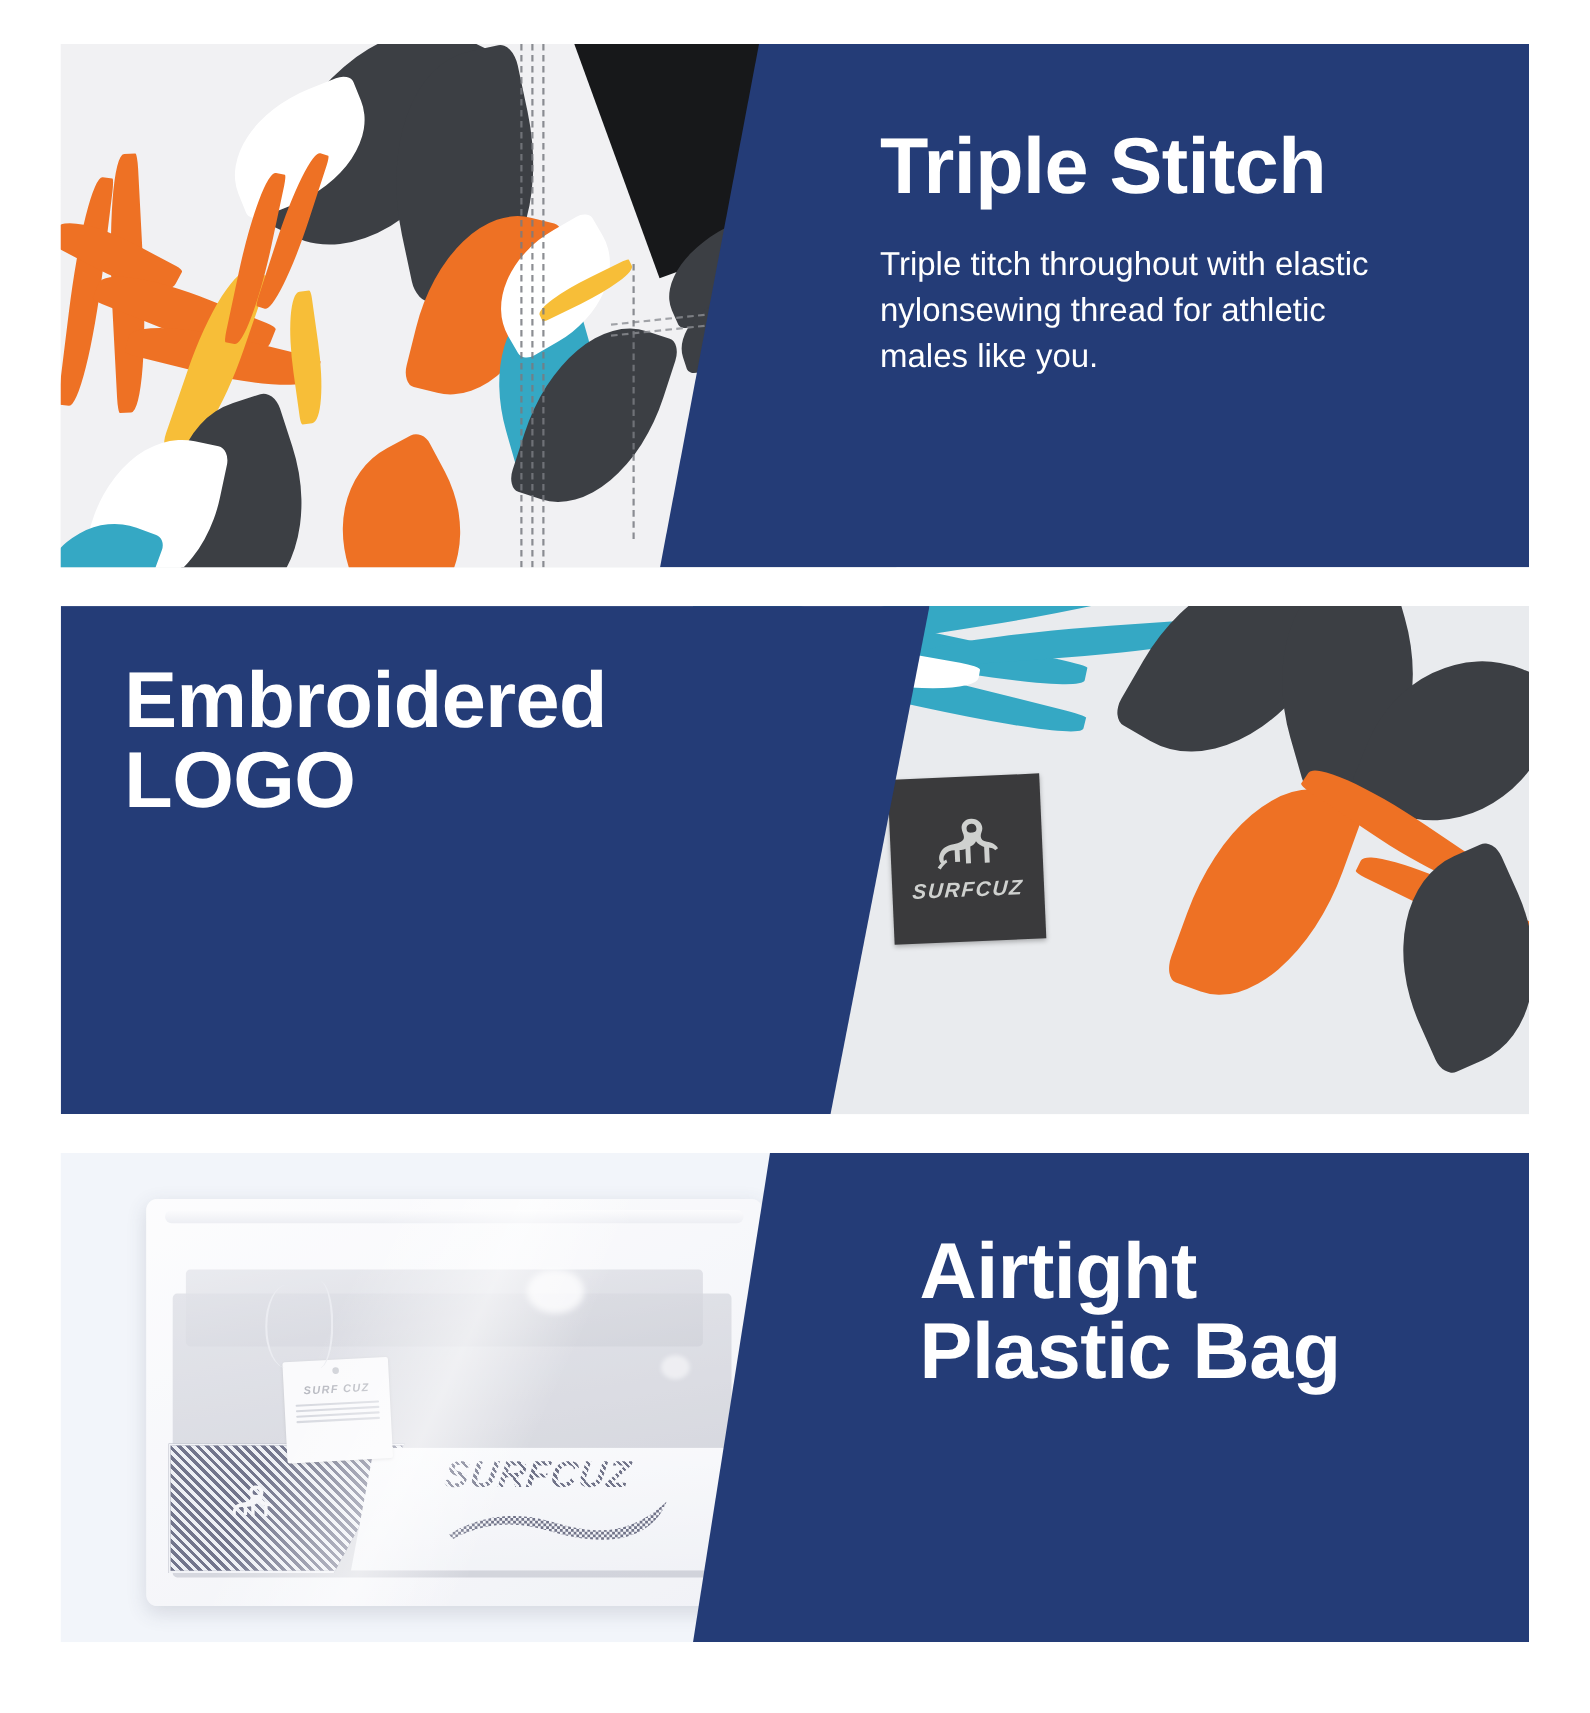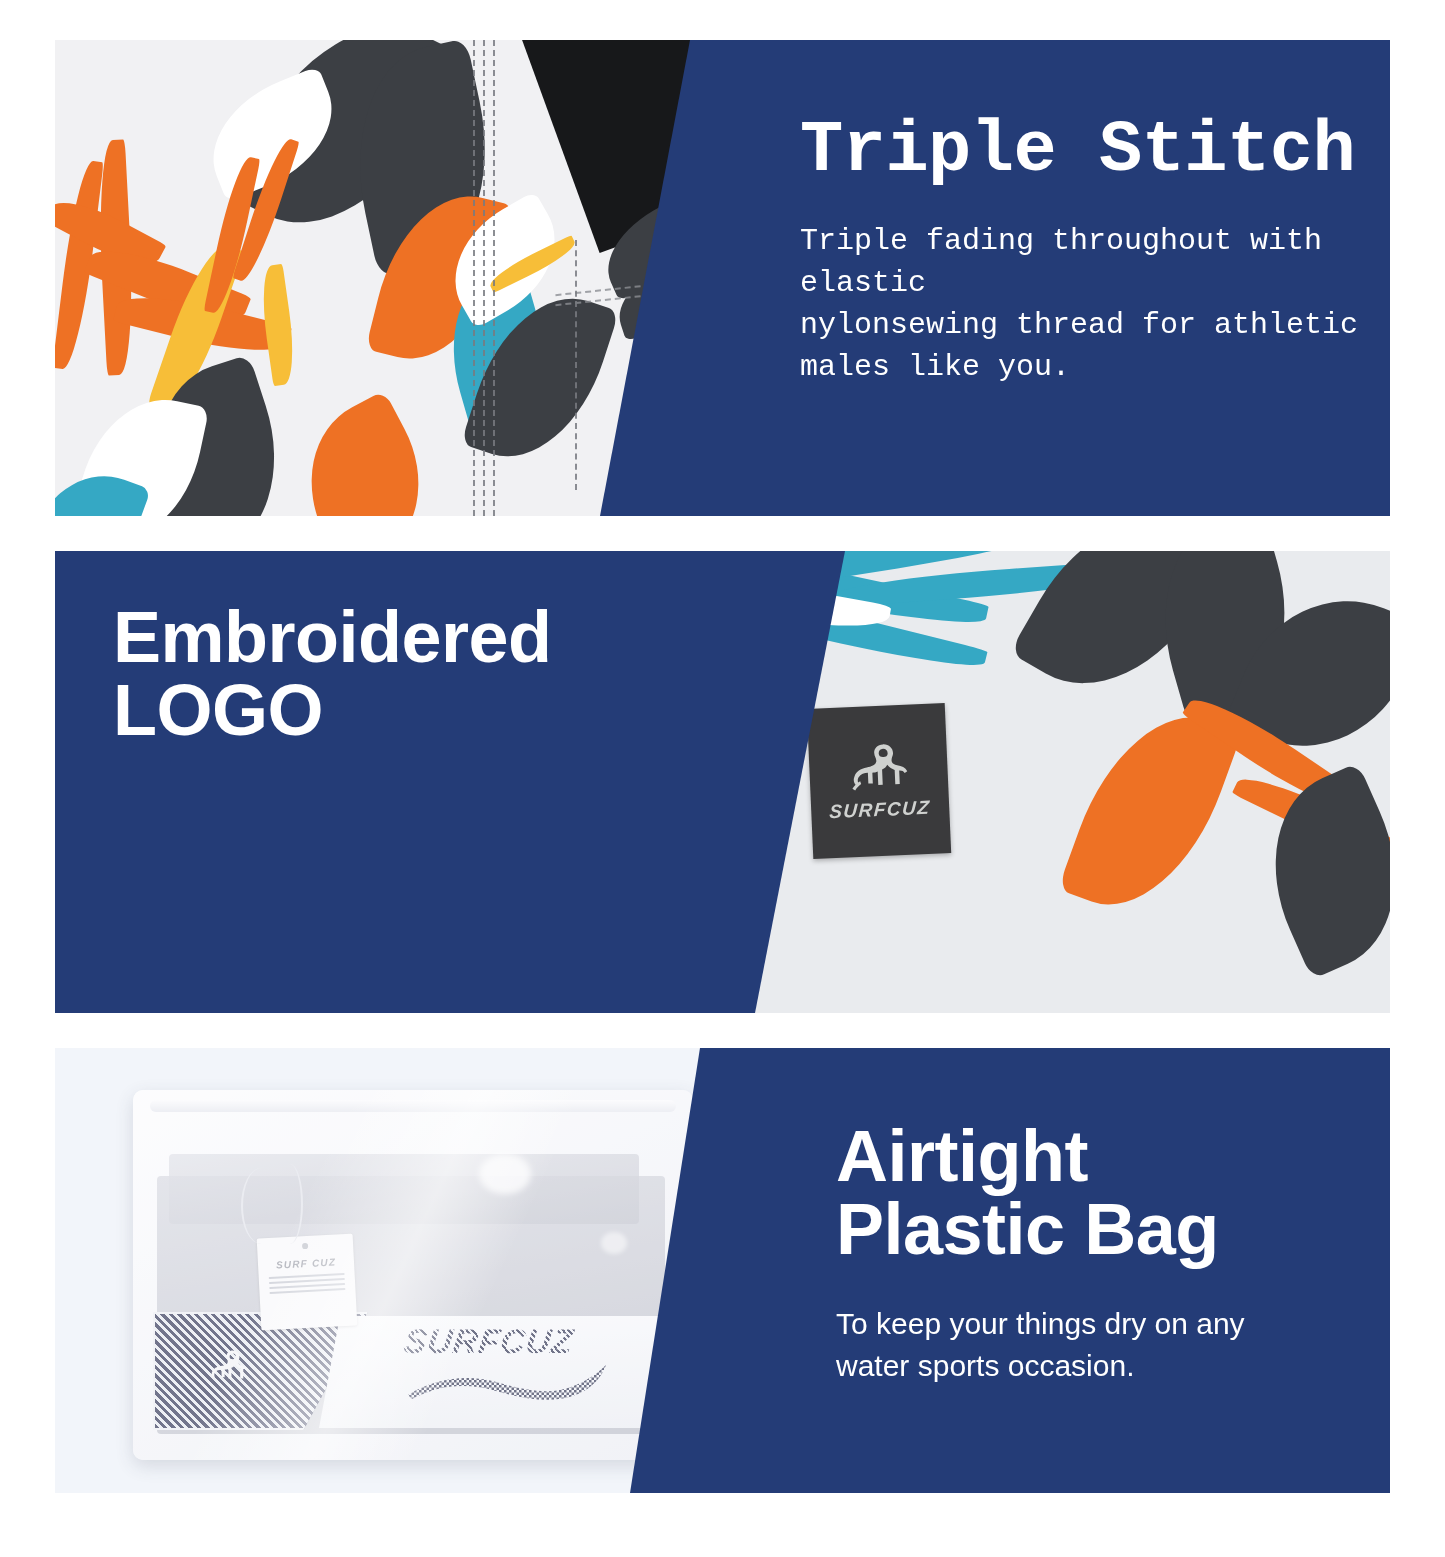--- a/index.html
+++ b/index.html
@@ -56,21 +56,21 @@
   }
 
   .subcopy {
     font-size:30px;
     font-weight:normal;
     line-height:1.40;
     white-space:pre-line;
   }
 
   
-  #panel-stitch { top:40px; height:476px;font-family:Liberation Mono, monospace; }
+  #panel-stitch { top:40px; height:476px; }
 
   #panel-stitch .panel-photo {
     left:0; width:760px;
     background:
       linear-gradient(180deg,#f4f4f6 0%,#e9eaee 100%);
   }
   
   #panel-stitch .panel-navy {
     left:0; width:1335px;
     clip-path: polygon(635px 0, 1335px 0, 1335px 100%, 545px 100%);
@@ -301,21 +301,21 @@
         <div class="stitch h" style="left:500px;top:245px;width:175px;transform:rotate(-6deg);"></div>
         <div class="stitch h" style="left:500px;top:255px;width:175px;transform:rotate(-6deg);"></div>
         <div class="stitch" style="left:520px;top:200px;height:250px;"></div>
       </div>
     </div>
 
     <div class="panel-navy"></div>
 
     <div class="copy">
       <h2 class="headline">Triple Stitch</h2>
-      <p class="subcopy">Triple fading throughout with elastic
+      <p class="subcopy">Triple titch throughout with elastic
 nylonsewing thread for athletic
 males like you.</p>
     </div>
   </section>
 
   <section class="panel" id="panel-logo">
 
     <div class="panel-photo">
       <div class="fabric" style="background:#e9ebee;">
 
@@ -406,18 +406,16 @@
         <div class="bag-film"></div>
         <div class="bag-sheen" style="inset:0;"></div>
       </div>
     </div>
 
     <div class="panel-navy"></div>
 
     <div class="copy">
       <h2 class="headline">Airtight
 Plastic Bag</h2>
-      <p class="subcopy">To keep your things dry on any
-water sports occasion.</p>
     </div>
   </section>
 
 </div>
 
 </body></html>

